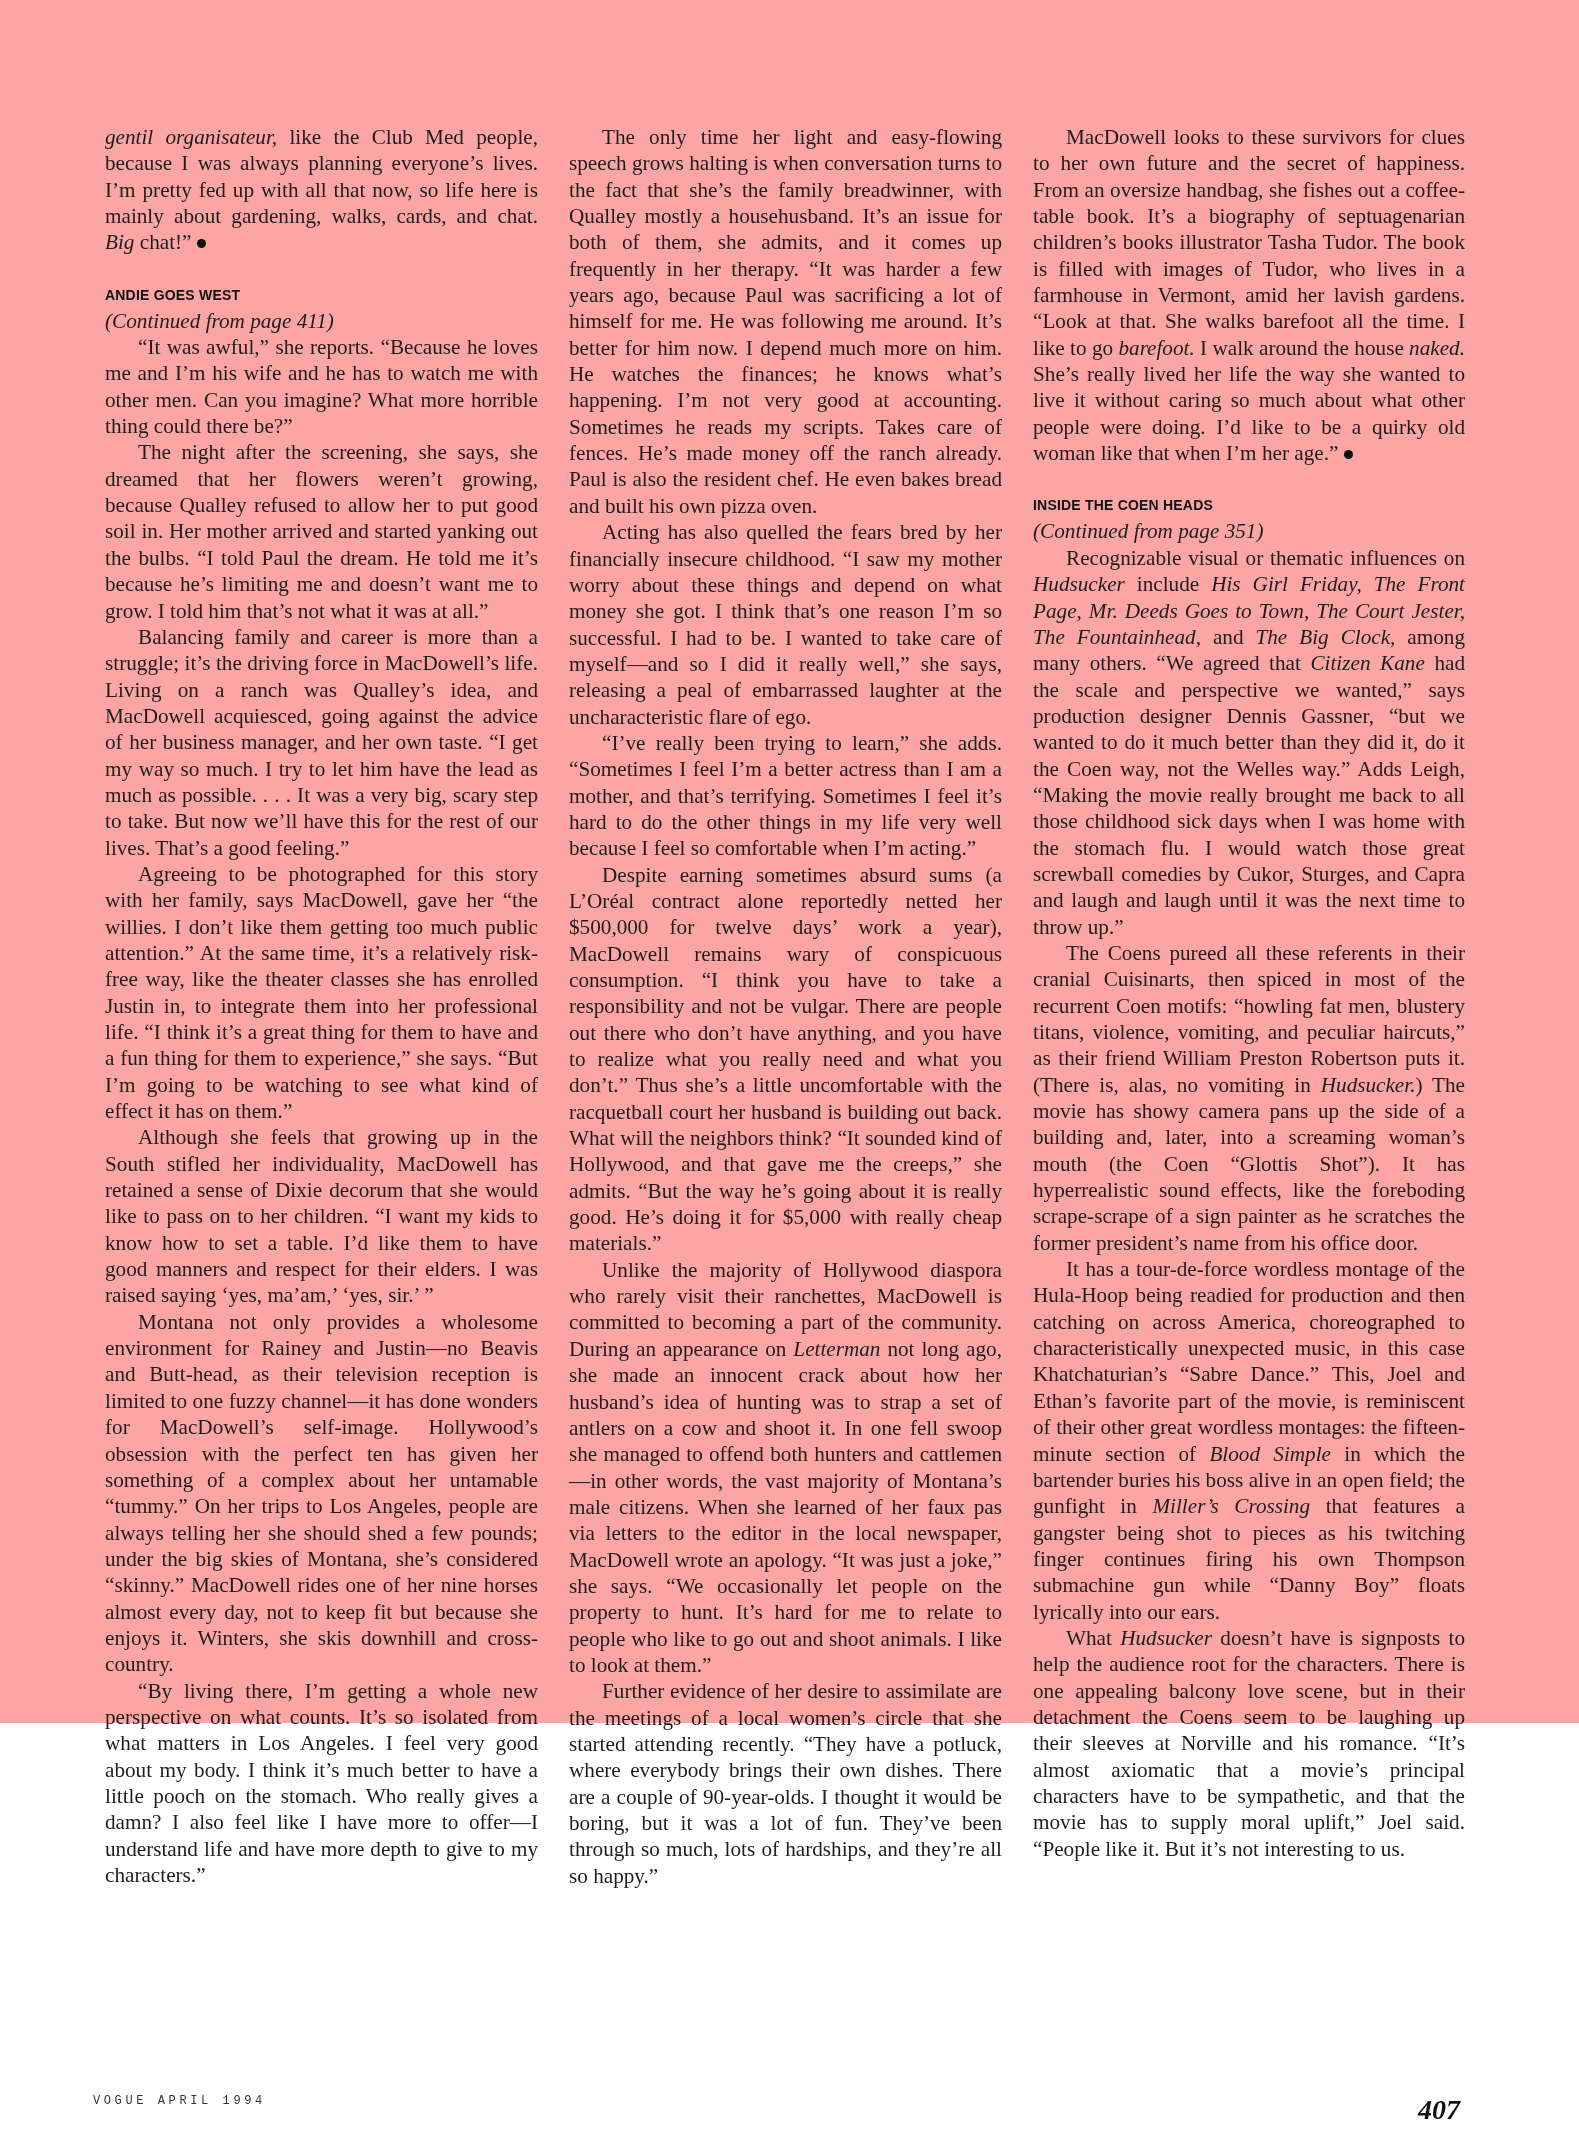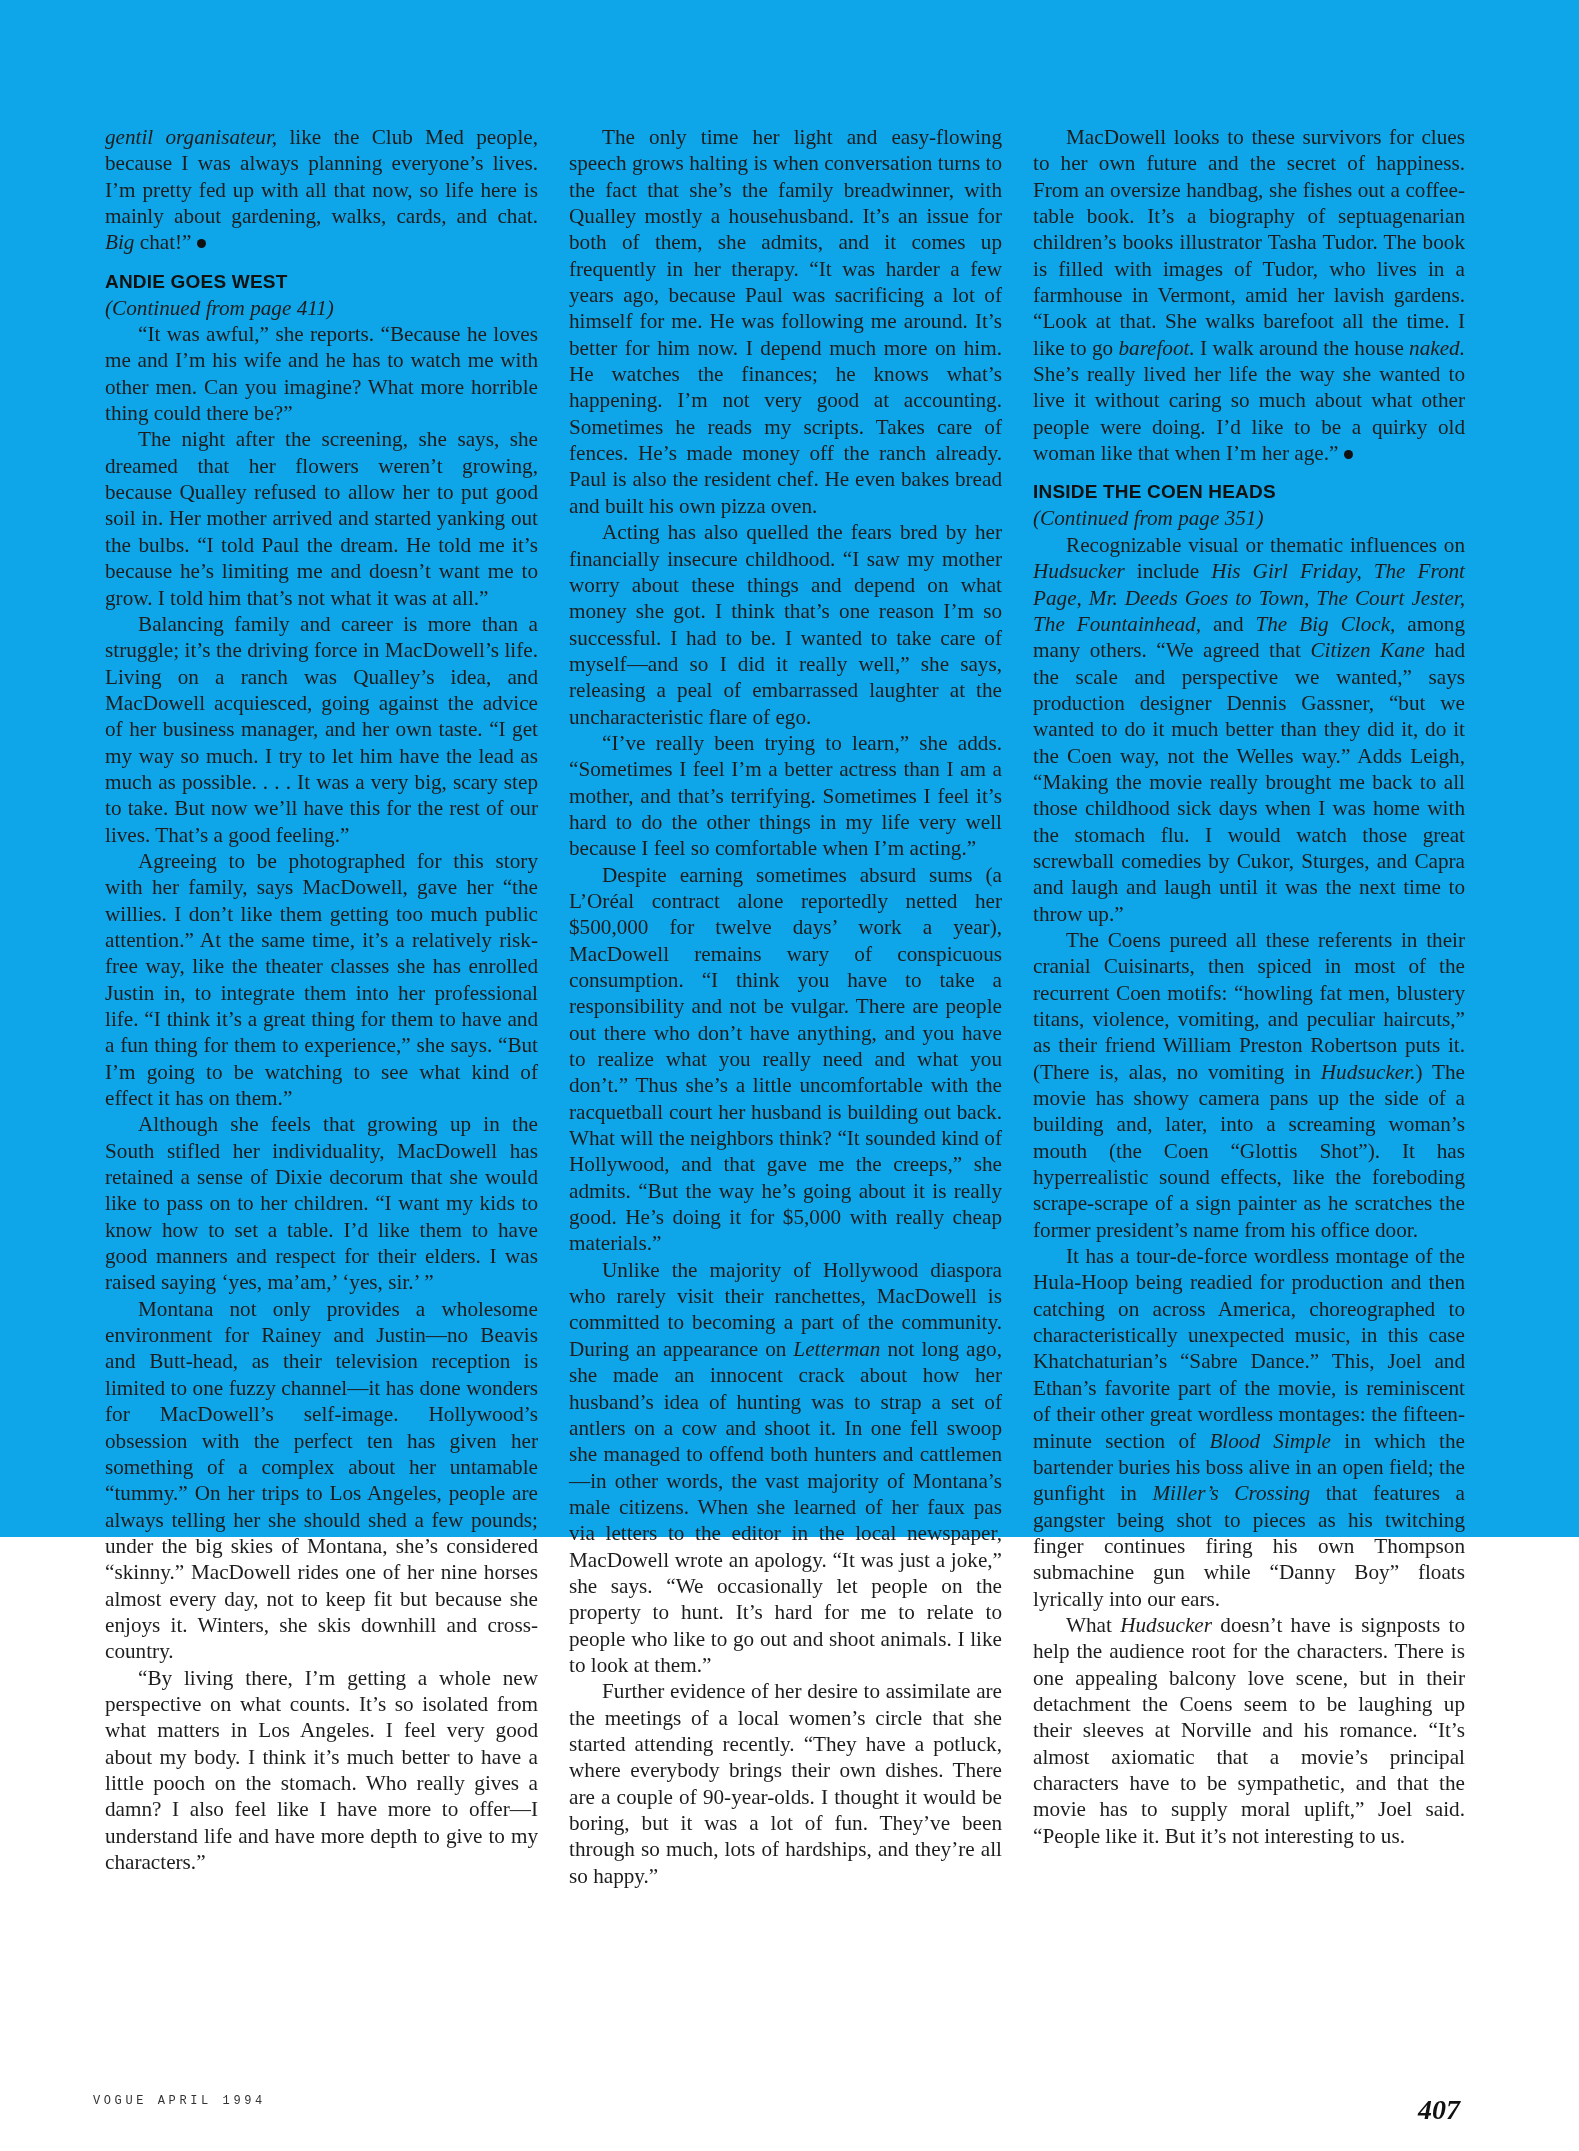--- a/index.html
+++ b/index.html
@@ -1,33 +1,33 @@
 <!DOCTYPE html>
 <html><head>
 <meta charset="utf-8">
 <style>
   html, body { margin: 0; padding: 0; background: #ffffff; }
   body { width: 1579px; height: 2151px; position: relative; overflow: hidden; }
-  .page { position: absolute; left: 0; top: 0; width: 1579px; height: 1537px; background: #0ea5e9; }
+  .page { position: absolute; left: 0; top: 0; width: 1579px; height: 1723px; background: #fca5a5; }
   .col {
     position: absolute; top: 124px;
     font-family: "Liberation Serif", "DejaVu Serif", serif;
     font-size: 21.2px; line-height: 26.35px; color: #1d1d1d;
     text-align: justify; hyphens: manual;
   }
   .col-left { left: 105px; width: 433px; }
   .col-mid { left: 569px; width: 433px; }
   .col-right { left: 1033px; width: 432px; }
   .col p { margin: 0; text-indent: 0; }
   .col p.ind { text-indent: 33px; }
   .col p.noind { text-indent: 0; }
   .head {
     font-family: "Liberation Sans", "DejaVu Sans", sans-serif;
-    font-weight: bold; font-size: 19px; line-height: 26px; letter-spacing: 0.2px;
-    color: #111; margin-top: 13px; text-align: left;
+    font-weight: bold; font-size: 14px; line-height: 26px; letter-spacing: 0.2px;
+    color: #111; margin-top: 26px; text-align: left;
   }
   .cont { font-style: italic; text-align: left; }
   i { font-style: italic; }
   .bullet { display: inline-block; width: 9px; height: 9px; border-radius: 50%; background: #111; margin-left: 6px; vertical-align: 1px; }
   .footer-left {
     position: absolute; left: 93px; top: 2094px;
     font-family: Liberation Mono, monospace;
     font-size: 12px; letter-spacing: 3.6px; color: #333;
   }
   .footer-right {

